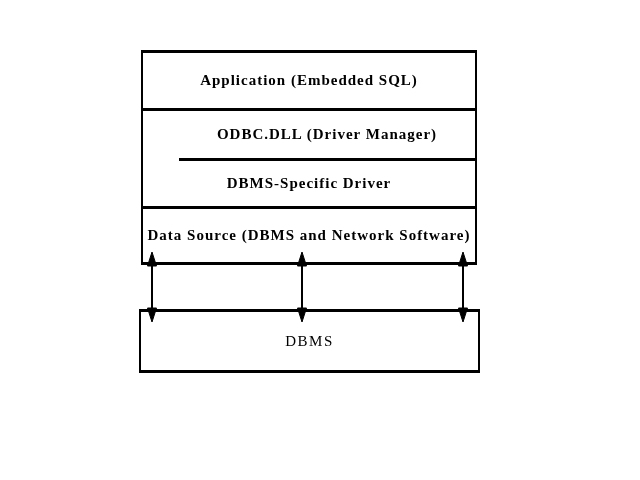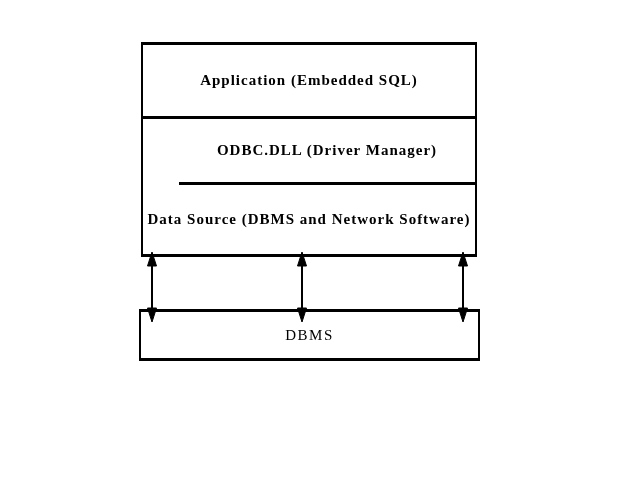--- a/index.html
+++ b/index.html
@@ -13,21 +13,21 @@
     height: 480px;
     background: #ffffff;
     overflow: hidden;
     font-family: "Liberation Serif", "DejaVu Serif", serif;
     color: #000000;
   }
   
   .stack {
     position: absolute;
     left: 141px;
-    top: 42px;
+    top: 50px;
     width: 336px;
     height: 215px;
     box-sizing: border-box;
     border-left: 2px solid #000;
     border-right: 2px solid #000;
     border-top: 3px solid #000;
     border-bottom: 3px solid #000;
     display: flex;
     flex-direction: column;
   }
@@ -48,21 +48,21 @@
     font-weight: bold;
     letter-spacing: 1px;
     white-space: nowrap;
   }
   
   .dbms-box {
     position: absolute;
     left: 139px;
     top: 309px;
     width: 341px;
-    height: 52px;
+    height: 64px;
     box-sizing: border-box;
     border-left: 2px solid #000;
     border-right: 2px solid #000;
     border-top: 3px solid #000;
     border-bottom: 3px solid #000;
     display: flex;
     align-items: center;
     justify-content: center;
   }
   .dbms-label {
@@ -86,20 +86,23 @@
 
 <div class="canvas">
 
   <div class="stack">
     <div class="stack-row row-1">
       <span class="layer-label">Application (Embedded SQL)</span>
     </div>
     <div class="stack-row row-2">
       <span class="layer-label">ODBC.DLL (Driver Manager)</span>
     </div>
+    <div class="stack-row row-3">
+      <span class="layer-label">DBMS-Specific Driver</span>
+    </div>
     <div class="stack-row row-4">
       <span class="layer-label">Data Source (DBMS and Network Software)</span>
     </div>
   </div>
 
   <div class="dbms-box">
     <span class="dbms-label">DBMS</span>
   </div>
 
   <svg class="arrow-overlay" viewBox="0 0 640 480" xmlns="http://www.w3.org/2000/svg">

